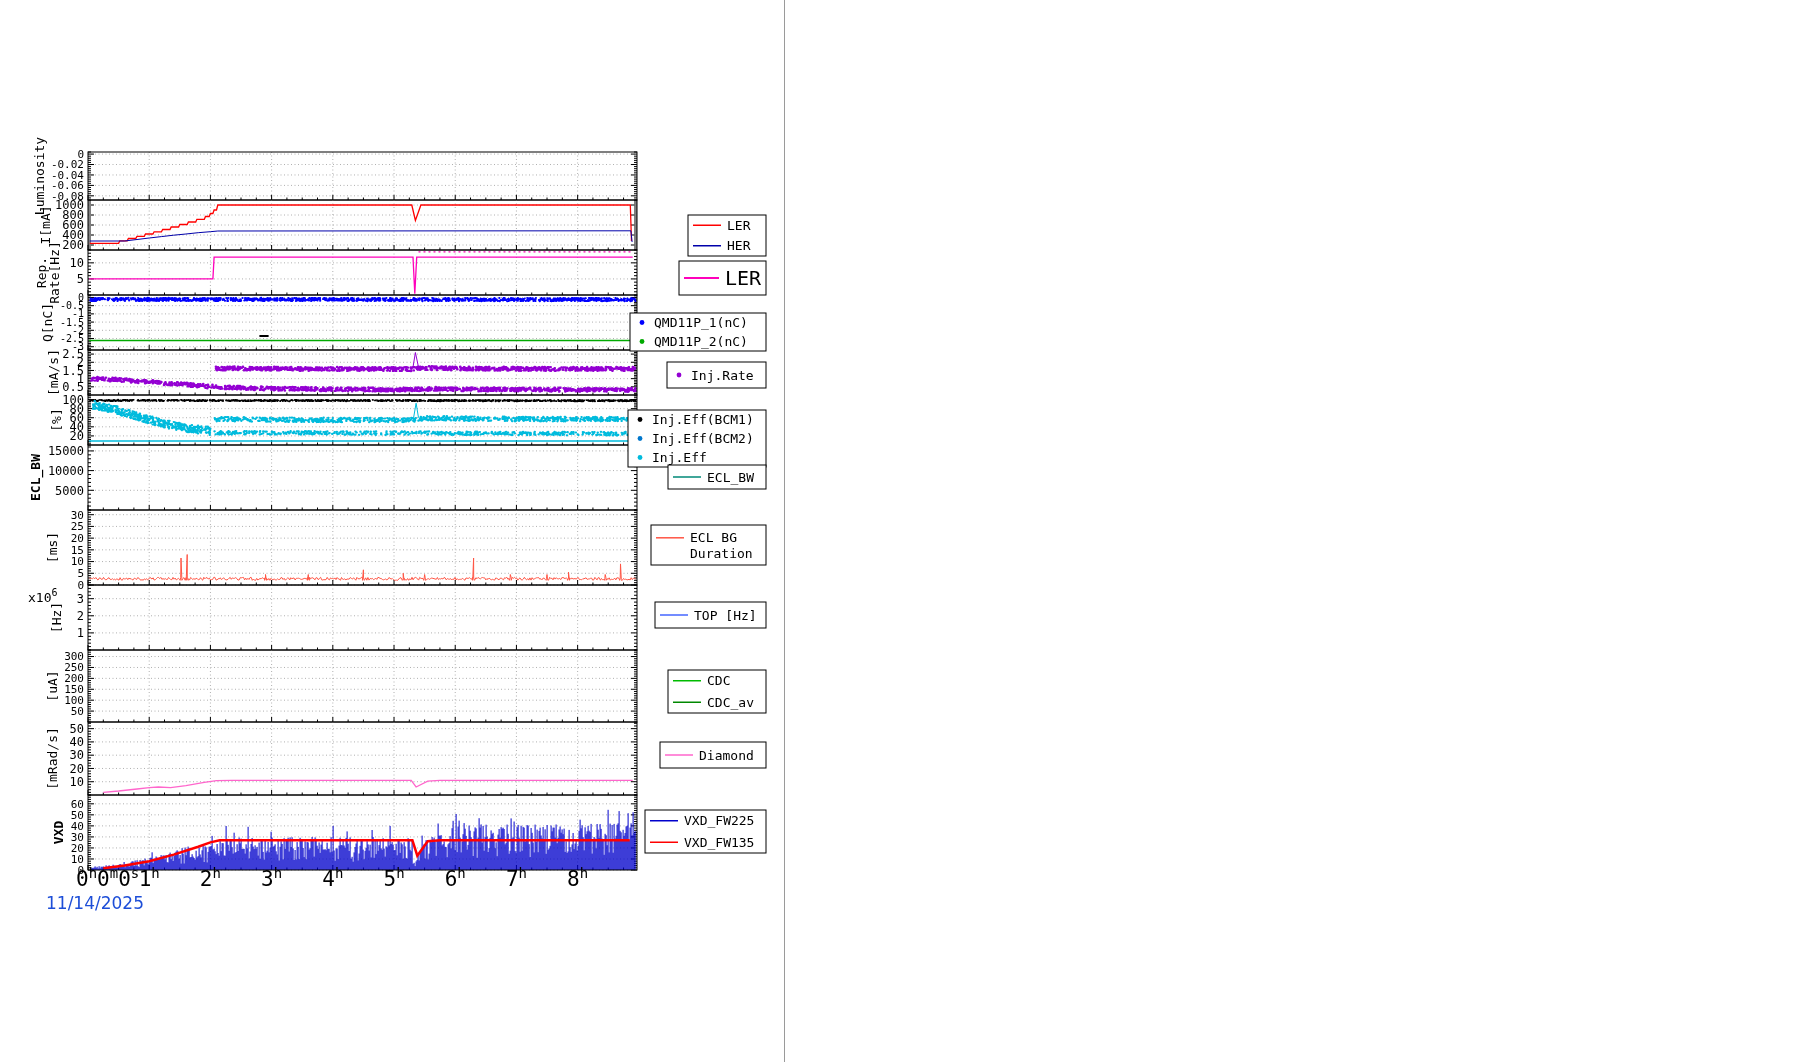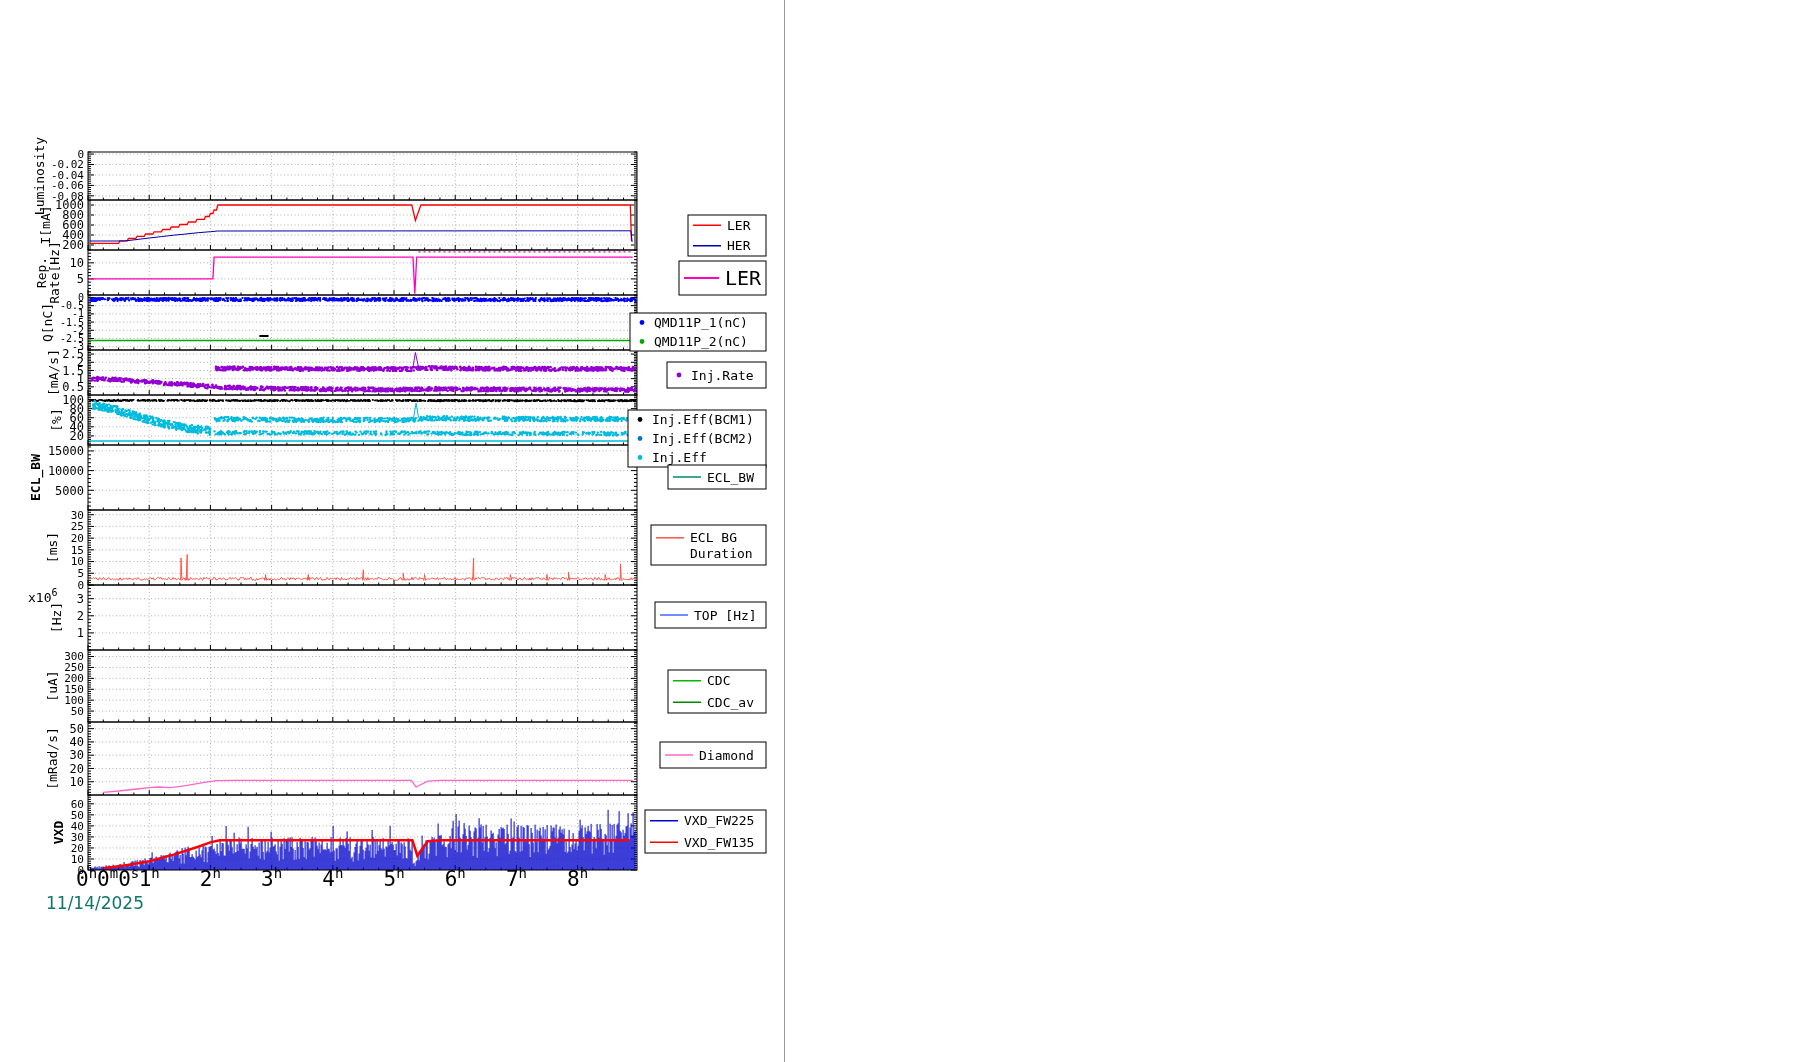--- a/index.html
+++ b/index.html
@@ -1,20 +1,20 @@
 <!DOCTYPE html>
 <html><head>
 <meta charset="utf-8">
 <style>
   html,body{margin:0;padding:0;}
   body{width:1806px;height:1062px;background:#ffffff;position:relative;overflow:hidden;
        font-family:"DejaVu Sans Mono","Liberation Mono",monospace;}
   #divider{position:absolute;top:0;width:1px;height:1062px;background:#9a9a9a;}
   #date-label{position:absolute;left:46px;top:893px;font-family:"DejaVu Sans","Liberation Sans",sans-serif;
-       font-size:17px;color:#0f766e;}
+       font-size:17px;color:#1d4ed8;}
   svg{position:absolute;left:0;top:0;}
   svg text{fill:#000;font-family:"DejaVu Sans Mono","Liberation Mono",monospace;}
 </style>
 </head>
 <body>
 
 <svg id="chart-svg" width="1806" height="1062">
     <g>
       <clipPath id="clip0">
         <rect x="88" y="152" width="549" height="48"></rect>

